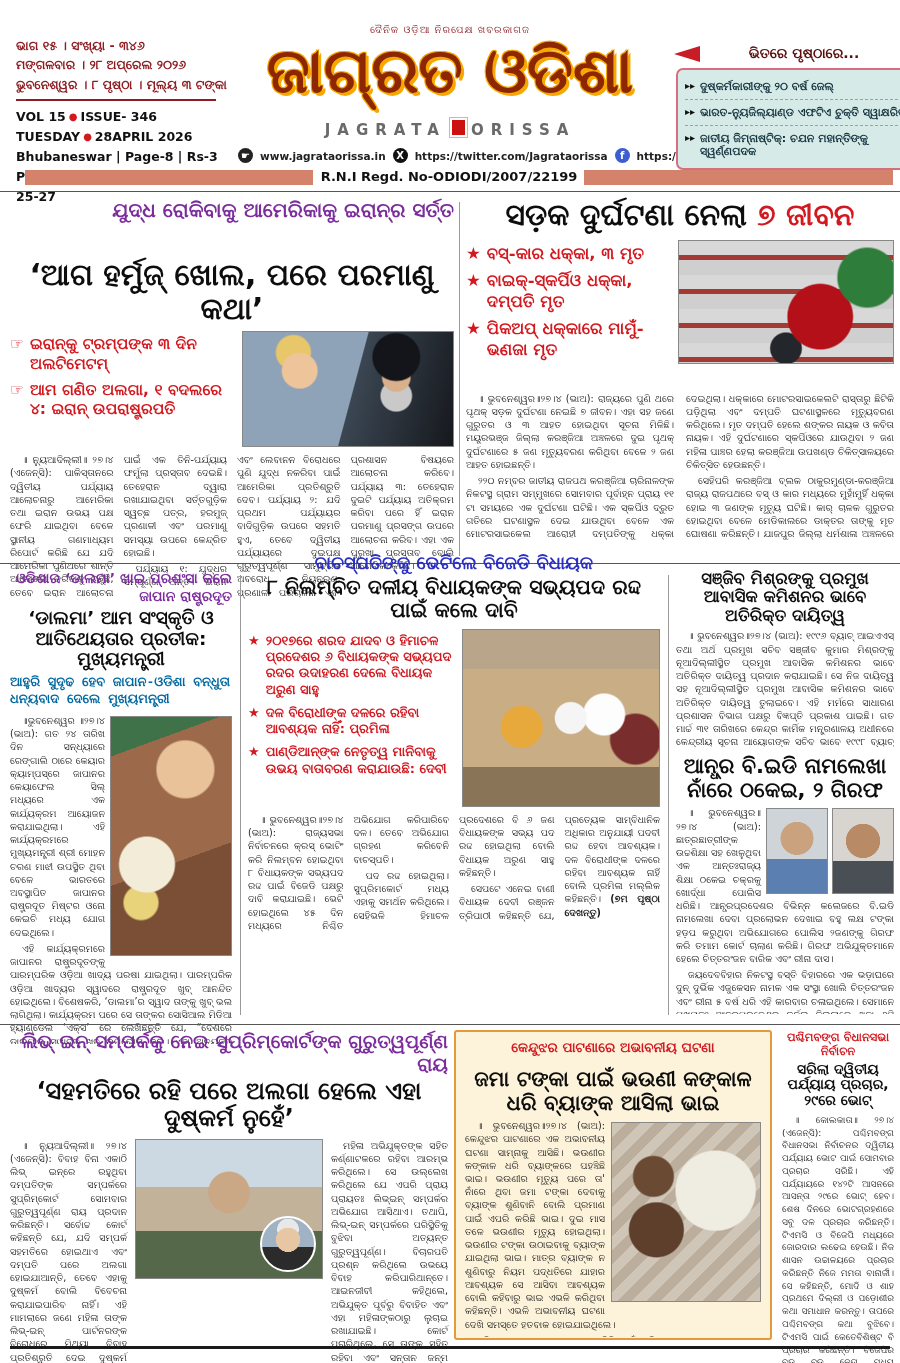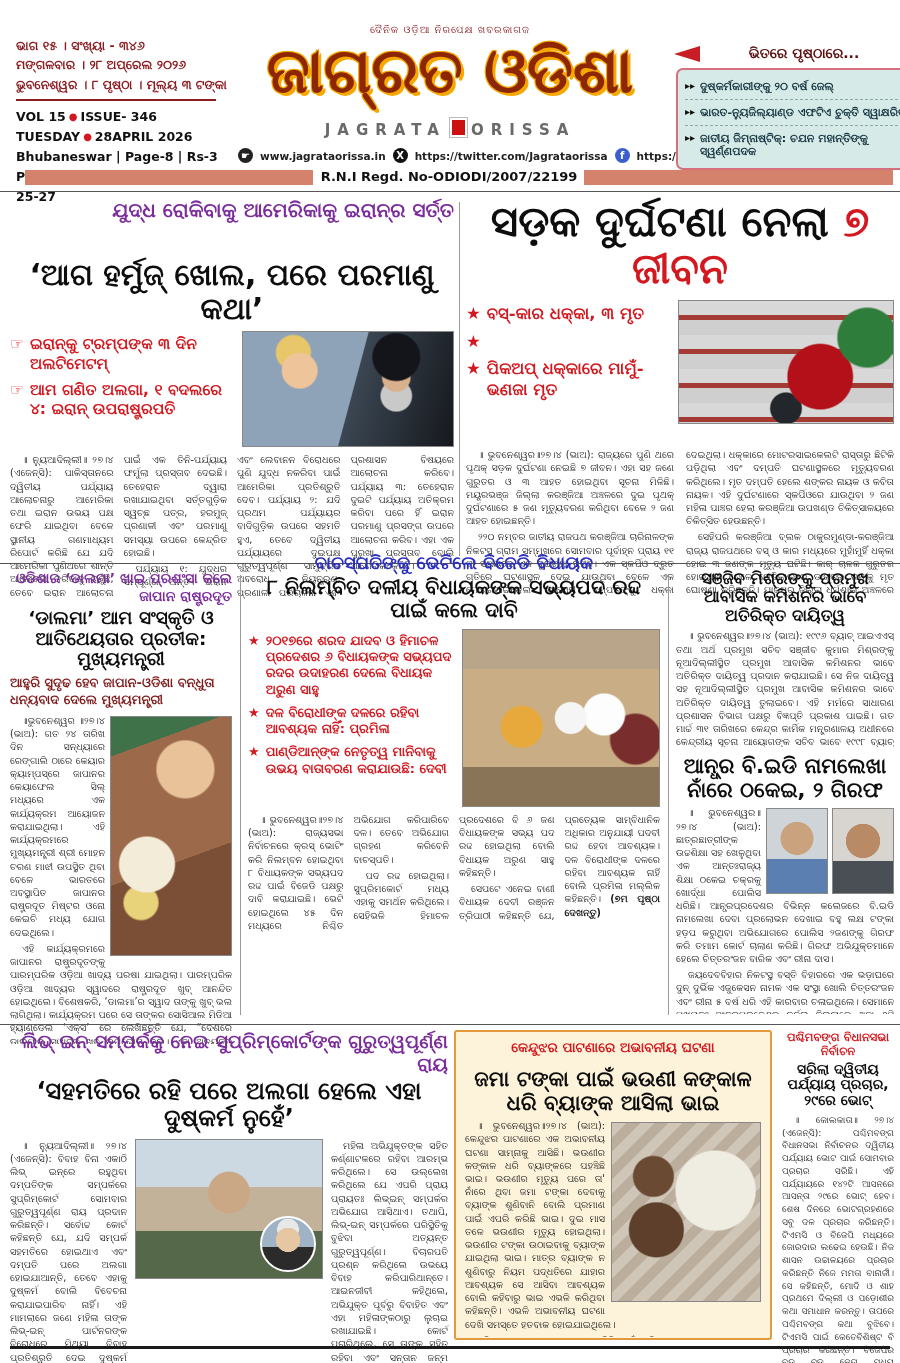--- a/index.html
+++ b/index.html
@@ -71,35 +71,35 @@
   .iran-bullets{width:226px;font-size:15.5px;}
   .photo-iran{width:210px;height:114px;flex:0 0 auto;background:
     radial-gradient(circle at 73% 22%, #14151a 0 13%, transparent 14%),
     radial-gradient(circle at 73% 40%, #d9b08c 0 8%, transparent 9%),
     radial-gradient(circle at 73% 56%, #c9c9c9 0 9%, transparent 10%),
     radial-gradient(circle at 27% 34%, #eec49a 0 10%, transparent 11%),
     radial-gradient(circle at 24% 18%, #e8c66a 0 9%, transparent 10%),
     linear-gradient(105deg,#8fa3b8 0 52%,#3a4652 52.5%,#16181d 100%);}
   .iran-body{margin-top:6px;column-count:4;column-gap:10px;height:146px;overflow:hidden;}
   .art-acc{left:466px;top:198px;width:428px;}
-  .art-acc .headline{font-size:42px;}
+  .art-acc .headline{font-size:30px;}
   .acc-row{display:flex;gap:8px;margin-top:8px;}
   .acc-bullets{width:206px;font-size:16.5px;}
   .photo-acc{width:214px;height:122px;flex:0 0 auto;background:
     radial-gradient(circle at 88% 30%, #2f7d3a 0 14%, transparent 15%),
     radial-gradient(circle at 66% 62%, #b3101a 0 20%, transparent 21%),
     radial-gradient(circle at 50% 88%, #23262a 0 10%, transparent 11%),
     repeating-linear-gradient(180deg,#d8d8d8 0 14px,#a33b34 14px 19px,#cfcfcf 19px 34px),
     linear-gradient(100deg,#bfc3c7 0 55%,#979ea5 55% 100%);}
   .acc-body{margin-top:24px;column-count:2;column-gap:12px;height:160px;overflow:hidden;}
   
   .art-dalma{left:10px;top:570px;width:222px;}
   .art-dalma .kicker-purple{font-size:14px;line-height:1.25;}
   .art-dalma .headline{font-size:18.5px;margin-top:3px;}
-  .sub-red{color:#7f1d1d;font-weight:bold;font-size:13px;line-height:1.3;text-align:left;margin-top:5px;}
+  .sub-red{color:#0369a1;font-weight:bold;font-size:13px;line-height:1.3;text-align:left;margin-top:5px;font-family:Liberation Mono, monospace;}
   .photo-dalma{float:right;width:120px;height:238px;margin:2px 0 4px 5px;background:
     radial-gradient(circle at 62% 22%, #e9c29a 0 14%, transparent 15%),
     radial-gradient(circle at 30% 62%, #f3ecd8 0 16%, transparent 17%),
     radial-gradient(circle at 25% 78%, #e8d27a 0 8%, transparent 9%),
     linear-gradient(160deg,#3f7249 0 14%,#9c6a4a 14% 60%,#7a4f36 60% 100%);}
   .art-bjd{left:248px;top:552px;width:412px;}
   .art-bjd .kicker-blue{font-size:18px;}
   .art-bjd .headline{font-size:20.5px;margin-top:2px;}
   .bjd-row{display:flex;gap:8px;margin-top:7px;}
   .bjd-bullets{width:208px;font-size:13px;}
@@ -239,20 +239,21 @@
     <span>ସଡ଼କ ଦୁର୍ଘଟଣା ନେଲା </span><span class="red">୭ ଜୀବନ</span>
   </div>
   <div class="acc-row">
     <ul class="bullets acc-bullets">
       <li>
           <span class="glyph">★</span>
           <span>ବସ୍-କାର ଧକ୍କା, ୩ ମୃତ</span>
         </li>
       <li>
           <span class="glyph">★</span>
+          <span>ବାଇକ୍-ସ୍କର୍ପିଓ ଧକ୍କା, ଦମ୍ପତି ମୃତ</span>
         </li>
       <li>
           <span class="glyph">★</span>
           <span>ପିକଅପ୍ ଧକ୍କାରେ ମାମୁଁ-ଭଣଜା ମୃତ</span>
         </li>
     </ul>
     <div class="photo photo-acc"></div>
   </div>
   <div class="body-txt acc-body">
     <p>॥ ଭୁବନେଶ୍ୱର॥୨୭।୪ (ଭାଅ): ରାଜ୍ୟରେ ପୁଣି ଥରେ ପୃଥକ୍ ସଡ଼କ ଦୁର୍ଘଟଣା ନେଇଛି ୭ ଜୀବନ। ଏହା ସହ ଜଣେ ଗୁରୁତର ଓ ୩ ଆହତ ହୋଇଥିବା ସୂଚନା ମିଳିଛି। ମୟୂରଭଞ୍ଜ ଜିଲ୍ଲା କରଞ୍ଜିଆ ଅଞ୍ଚଳରେ ଦୁଇ ପୃଥକ୍ ଦୁର୍ଘଟଣାରେ ୫ ଜଣ ମୃତ୍ୟୁବରଣ କରିଥିବା ବେଳେ ୨ ଜଣ ଆହତ ହୋଇଛନ୍ତି।</p>

